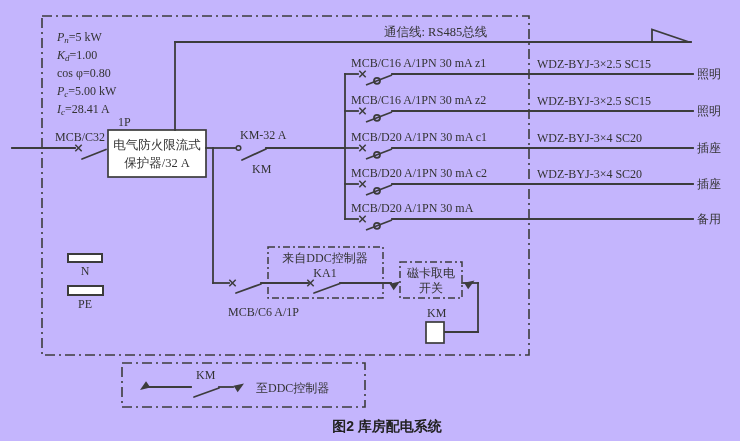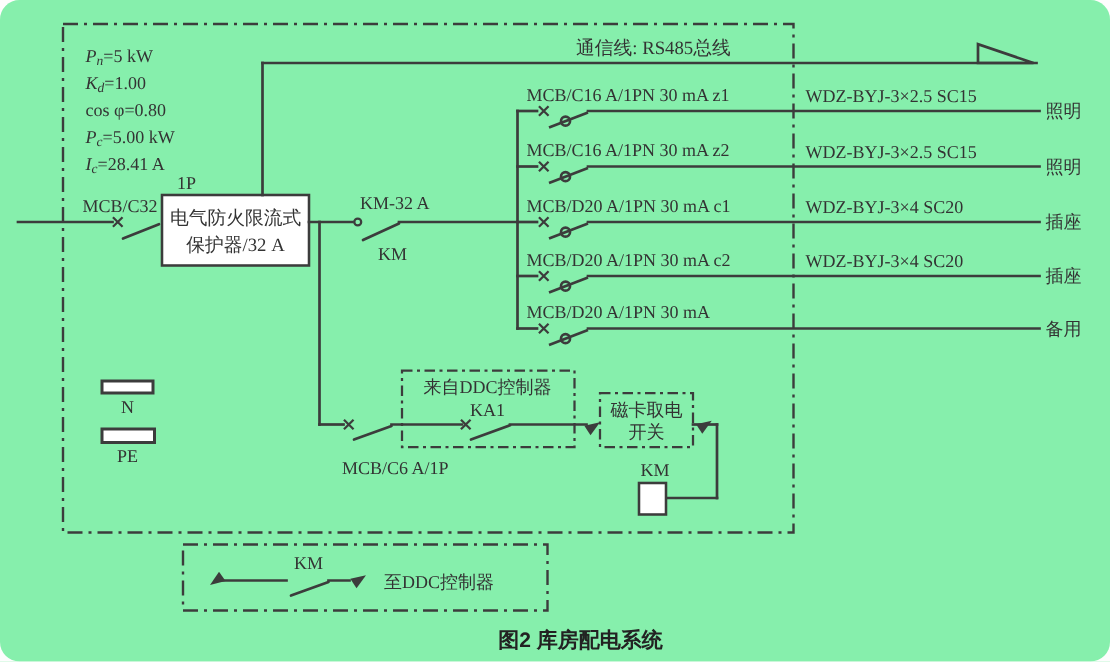--- a/index.html
+++ b/index.html
@@ -1,17 +1,17 @@
 <!DOCTYPE html>
 <html><head>
 <meta charset="utf-8">
 <style>
   html,body{margin:0;padding:0;background:#fdfdfd;}
-  .stage{position:relative;width:740px;height:441px;background:#86efac;overflow:hidden;
-         font-family:"Liberation Serif","DejaVu Serif",serif;border-radius:13px;}
+  .stage{position:relative;width:740px;height:441px;background:#c4b5fd;overflow:hidden;
+         font-family:"Liberation Serif","DejaVu Serif",serif;}
   svg{position:absolute;left:0;top:0;}
   .wire{stroke:#3c3c3c;stroke-width:1.8;fill:none;stroke-linecap:square;}
   .blade{stroke:#3c3c3c;stroke-width:1.8;fill:none;stroke-linecap:round;}
   .dashbox{stroke:#3c3c3c;stroke-width:1.6;fill:none;stroke-dasharray:10 4 2 4;}
   .dashbox-sm{stroke:#3c3c3c;stroke-width:1.5;fill:none;stroke-dasharray:7 3 2 3;}
   .solidbox{stroke:#3c3c3c;stroke-width:1.7;fill:#ffffff;}
   .bar{stroke:#3c3c3c;stroke-width:2;fill:#ffffff;}
   .hinge{stroke:#3c3c3c;stroke-width:1.5;fill:none;}
   .lbl{font:12px "Liberation Serif","DejaVu Serif",serif;fill:#333333;}
   .lbl-md{font:12.5px "Liberation Serif","DejaVu Serif",serif;fill:#333333;}

